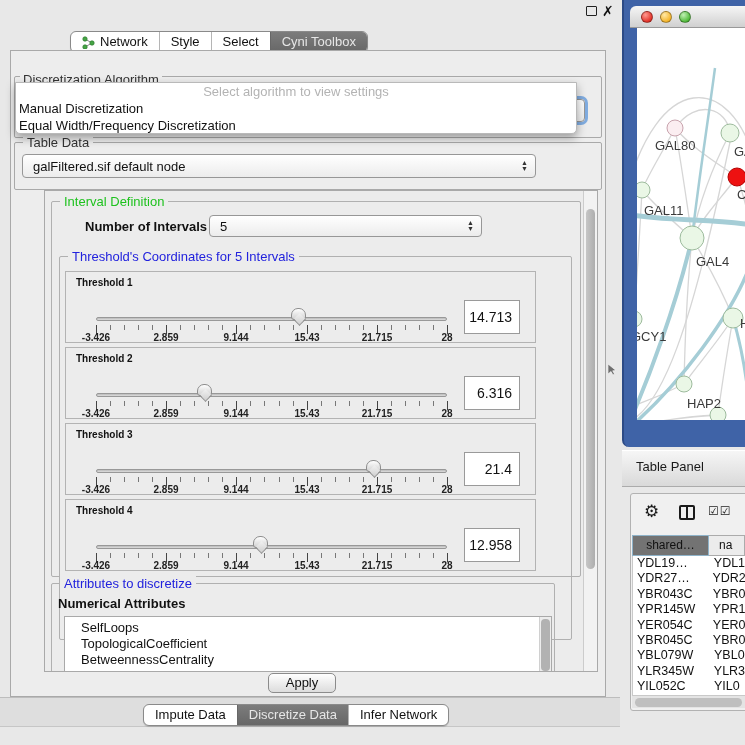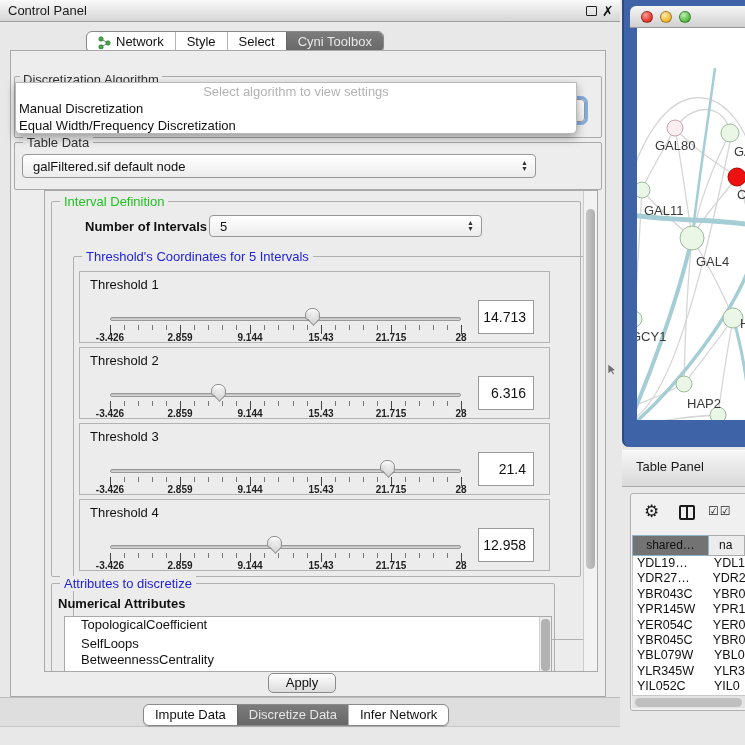--- a/index.html
+++ b/index.html
@@ -66,21 +66,21 @@
   .scrollpane { left:44px; top:190px; width:554px; height:482px; background:#ececec;
                 border:1px solid #a9a9a9; overflow:hidden; }
   .vtrack { position:absolute; right:0; top:0; width:14px; height:100%;
             background:#f2f2f2; border-left:1px solid #cccccc; }
   .vthumb { position:absolute; left:2px; top:18px; width:9px; height:360px;
             background:linear-gradient(90deg,#c6c6c6,#aeaeae); border-radius:5px; }
 
   
   .tbox { position:absolute; left:5px; width:471px; height:72px;
           border:1px solid #b3b3b3; background:#ececec; }
-  .tbox-label { position:absolute; left:10px; top:5px; font-size:13px; font-weight:normal; }
+  .tbox-label { position:absolute; left:10px; top:5px; font-size:10px; font-weight:bold; }
   .track { position:absolute; left:30px; top:45px; width:351px; height:4px;
            background:linear-gradient(#b9b9b9,#dedede); border:1px solid #989898; border-radius:3px; }
   .thumb { position:absolute; top:36px; width:15px; height:12px;
            background:linear-gradient(#fefefe,#d2d2d2); border:1px solid #8e8e8e;
            border-radius:7px 7px 3px 3px; z-index:3; }
   .thumb::after { content:""; position:absolute; left:2.6px; top:6px; width:8px; height:8px;
            background:linear-gradient(135deg,#f2f2f2,#cfcfcf); border:1px solid #8e8e8e;
            transform:rotate(45deg); border-top:none; border-left:none; }
   .minor-ticks { position:absolute; left:30px; top:53px; width:353px; height:5px;
            background-image:repeating-linear-gradient(to right,#777 0,#777 1px,transparent 1px,transparent 14.04px); }
@@ -148,27 +148,24 @@
 
   .net-icon { width:13px; height:13px; }
   .cursor { left:608px; top:364px; width:10px; height:12px; }
   svg text { font-family:"Liberation Sans","DejaVu Sans",sans-serif; }
 </style>
 </head>
 <body>
 
 <div id="root">
 
-  <div class="abs titlebar">
-    <span class="abs titlebar-text">Control Panel</span>
-  </div>
   <div class="abs float-icon"></div>
   <div class="abs close-icon">✗</div>
 
-  <div class="abs segmented" style="left:86px; top:31px;">
+  <div class="abs segmented" style="left:70px; top:31px;">
     <div class="segment">
       <svg class="net-icon" viewBox="0 0 13 13">
         <line x1="3" y1="3" x2="10" y2="7" stroke="#8a8a8a" stroke-width="1"></line>
         <line x1="3" y1="11" x2="10" y2="7" stroke="#8a8a8a" stroke-width="1"></line>
         <circle cx="3" cy="3" r="2.2" fill="#46a546" stroke="#2d7a2d" stroke-width="0.7"></circle>
         <circle cx="3" cy="11" r="2.2" fill="#46a546" stroke="#2d7a2d" stroke-width="0.7"></circle>
         <circle cx="10" cy="7" r="2.2" fill="#46a546" stroke="#2d7a2d" stroke-width="0.7"></circle>
       </svg>
       <span>Network</span>
     </div>
@@ -215,21 +212,21 @@
       <span class="group-title gt-green" style="background:#ececec;">Interval Definition</span>
 
       <span class="abs" style="left:33px; top:17px; font-size:13px; font-weight:bold;">Number of Intervals</span>
       <div class="combo" style="left:157px; top:13px; width:273px; height:22px;">
         <span class="val" style="line-height:21px;">5</span>
         <span class="spinner">
           <span>▲</span><br><span>▼</span>
         </span>
       </div>
 
-      <div class="groupbox" style="left:21px; top:54px; width:513px; height:384px; border-color:#b0b0b0;">
+      <div class="groupbox" style="left:7px; top:54px; width:513px; height:384px; border-color:#b0b0b0;">
         <span class="group-title gt-blue" style="background:#ececec;">Threshold's Coordinates for 5 Intervals</span>
 
         <div class="tbox" style="top:14px;">
           <span class="tbox-label">Threshold 1</span>
           <div class="track"></div>
           <div class="thumb" style="left:225px;"></div>
           <div class="minor-ticks"></div>
             <div class="major-ticks"></div>
           <span class="tick-label" style="left:30px;">-3.426</span>
           <span class="tick-label" style="left:100px;">2.859</span>
@@ -284,22 +281,22 @@
           <span class="tick-label" style="left:381px;">28</span>
           <div class="value-box">12.958</div>
         </div>
       </div>
     </div>
 
     <div class="groupbox" style="left:6px; top:392px; width:504px; height:96px; border-color:#b0b0b0;">
       <span class="group-title gt-blue" style="background:#ececec;">Attributes to discretize</span>
       <span class="abs" style="left:6px; top:12px; font-size:13px; font-weight:bold;">Numerical Attributes</span>
       <div class="listbox">
+        <div class="list-item" style="padding-top:3px;">SelfLoops</div>
         <div class="list-item">TopologicalCoefficient</div>
-        <div class="list-item" style="padding-top:3px;">SelfLoops</div>
         <div class="list-item">BetweennessCentrality</div>
         <div class="ltrack">
             <div class="lthumb"></div>
           </div>
       </div>
     </div>
 
     <div class="vtrack">
       <div class="vthumb"></div>
     </div>

